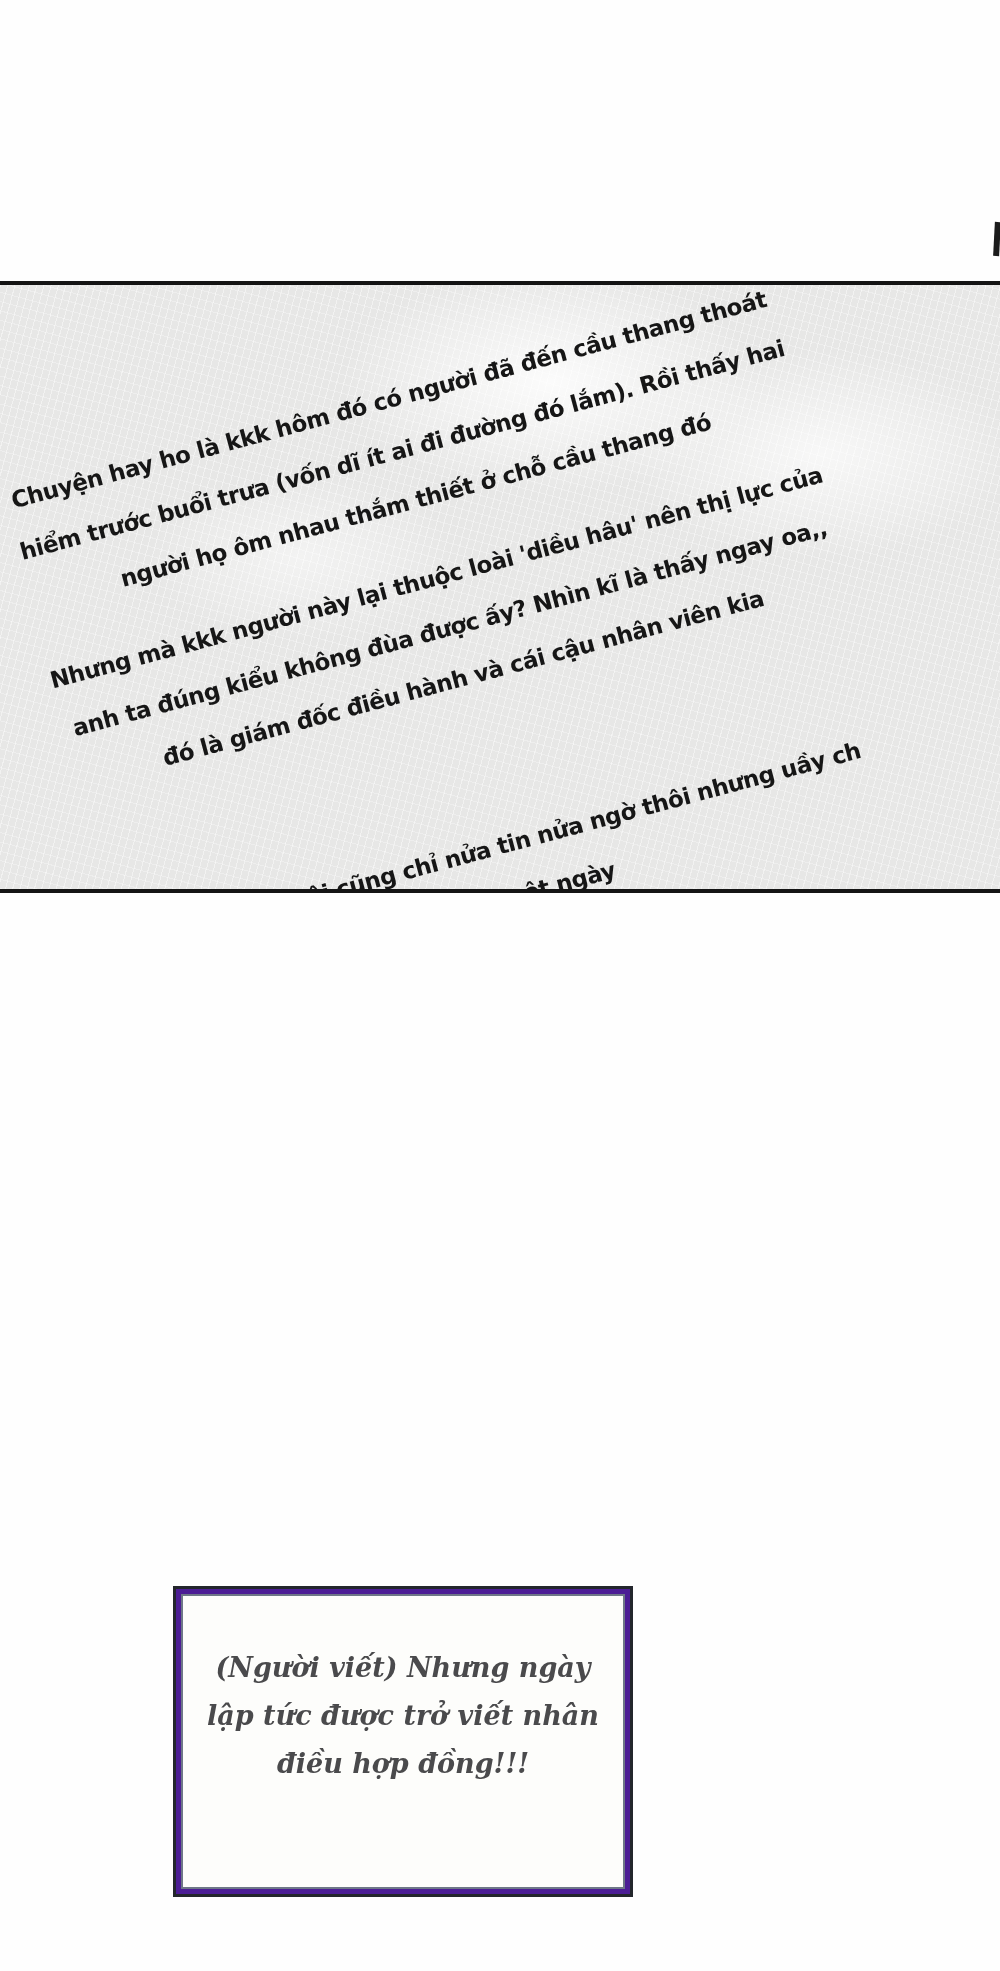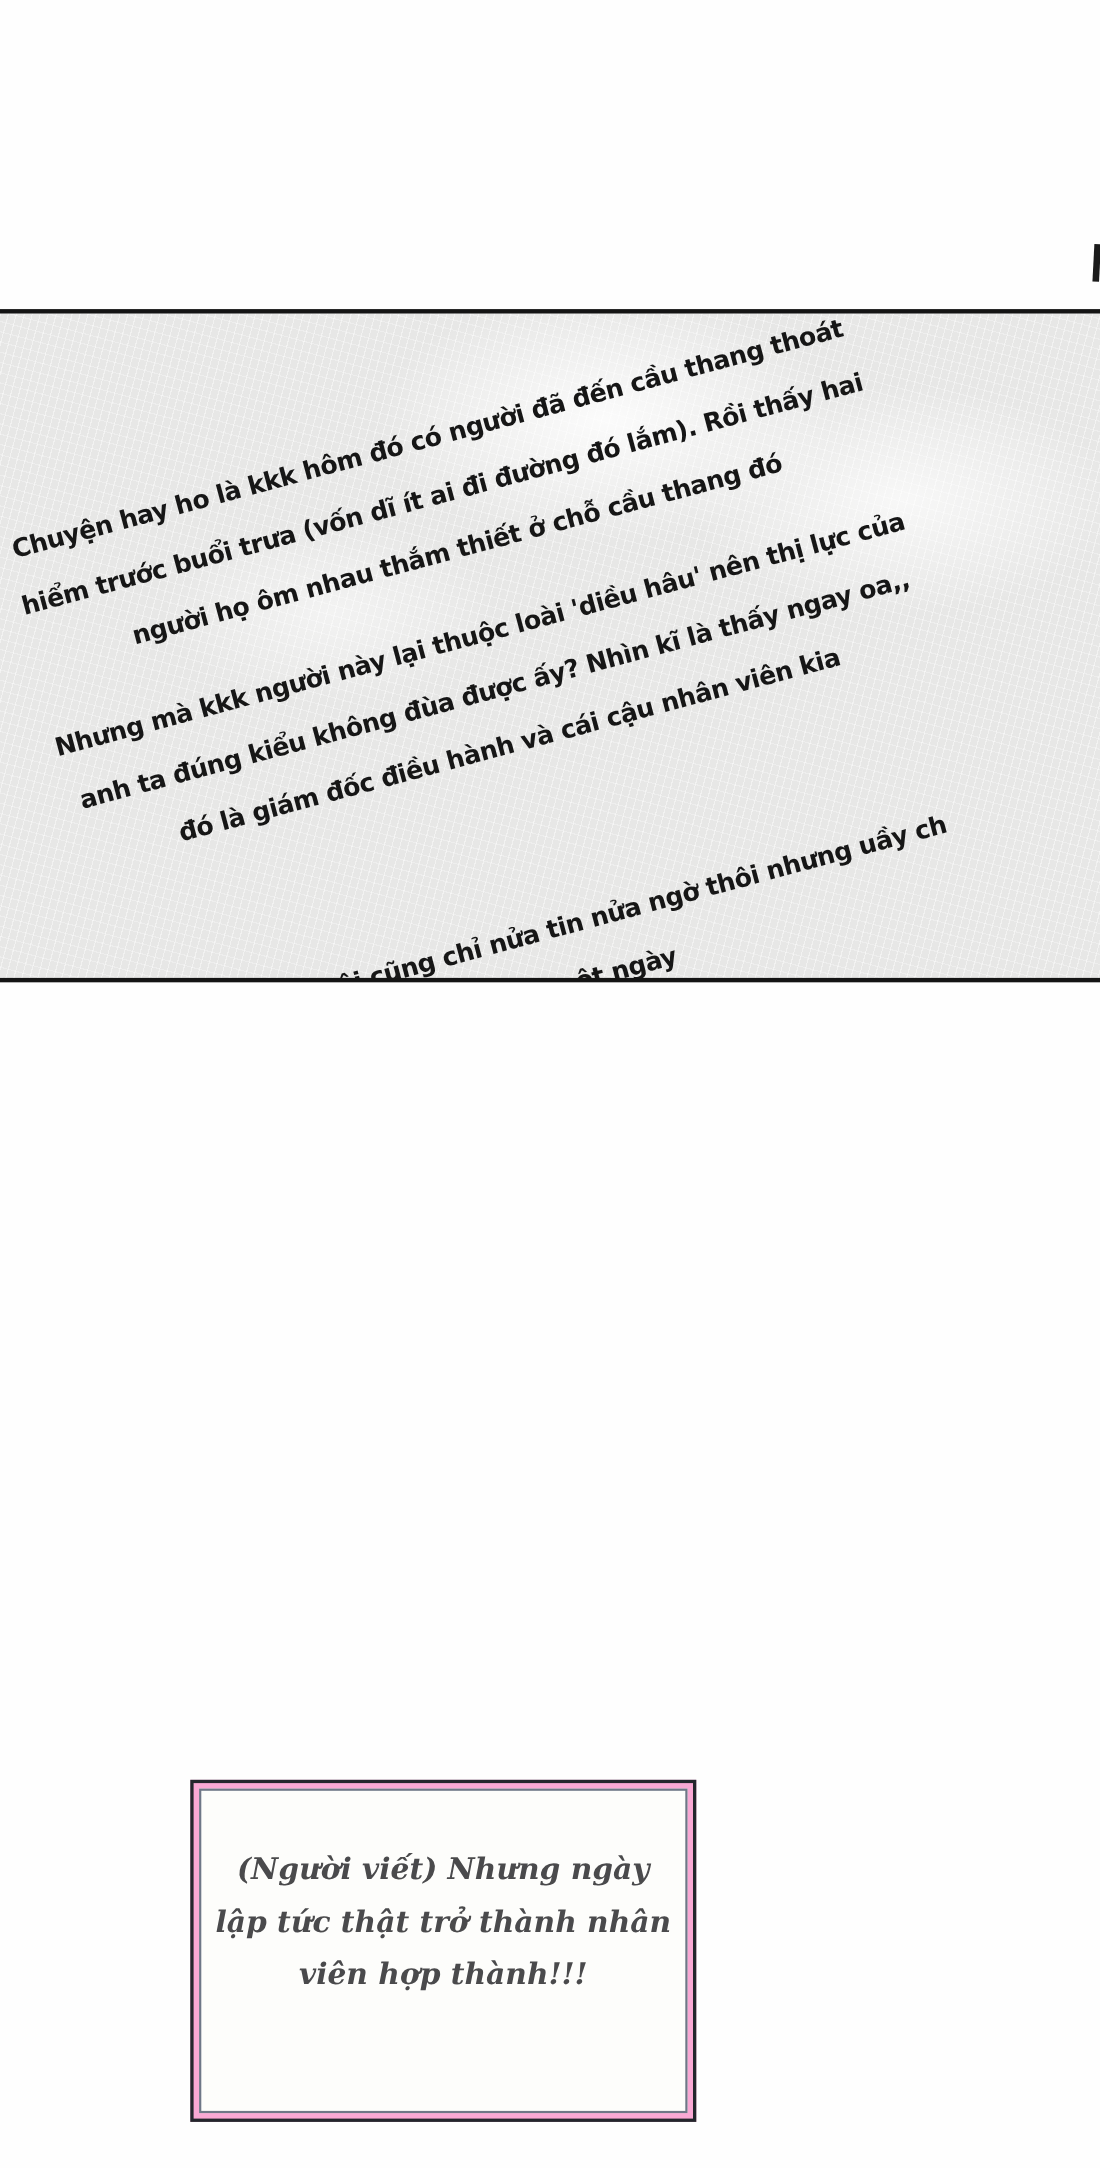--- a/index.html
+++ b/index.html
@@ -57,23 +57,22 @@
     transform:rotate(3deg);
   }
 
   
   .note-box {
     position:absolute;
     left:173px; top:1586px;
     width:460px; height:311px;
     box-sizing:border-box;
     border:3px solid #23262c;
-    background:#f9a8d4;
+    background:#4c1d95;
     padding:5px;
-    margin-top:32px;
   }
   .note-inner {
     width:100%; height:100%;
     box-sizing:border-box;
     border:2px solid #6e7787;
     background:#fdfdfb;
     padding-top:48px;
   }
   .note-line {
     text-align:center;
@@ -110,16 +109,16 @@
     </div>
 
   </div>
 </div>
 
 <div class="edge-mark"></div>
 
 <div class="note-box">
   <div class="note-inner">
     <div class="note-line">(Người viết) Nhưng ngày</div>
-    <div class="note-line">lập tức thật trở thành nhân</div>
-    <div class="note-line">viên hợp thành!!!</div>
+    <div class="note-line">lập tức được trở viết nhân</div>
+    <div class="note-line">điều hợp đồng!!!</div>
   </div>
 </div>
 
 </body></html>

